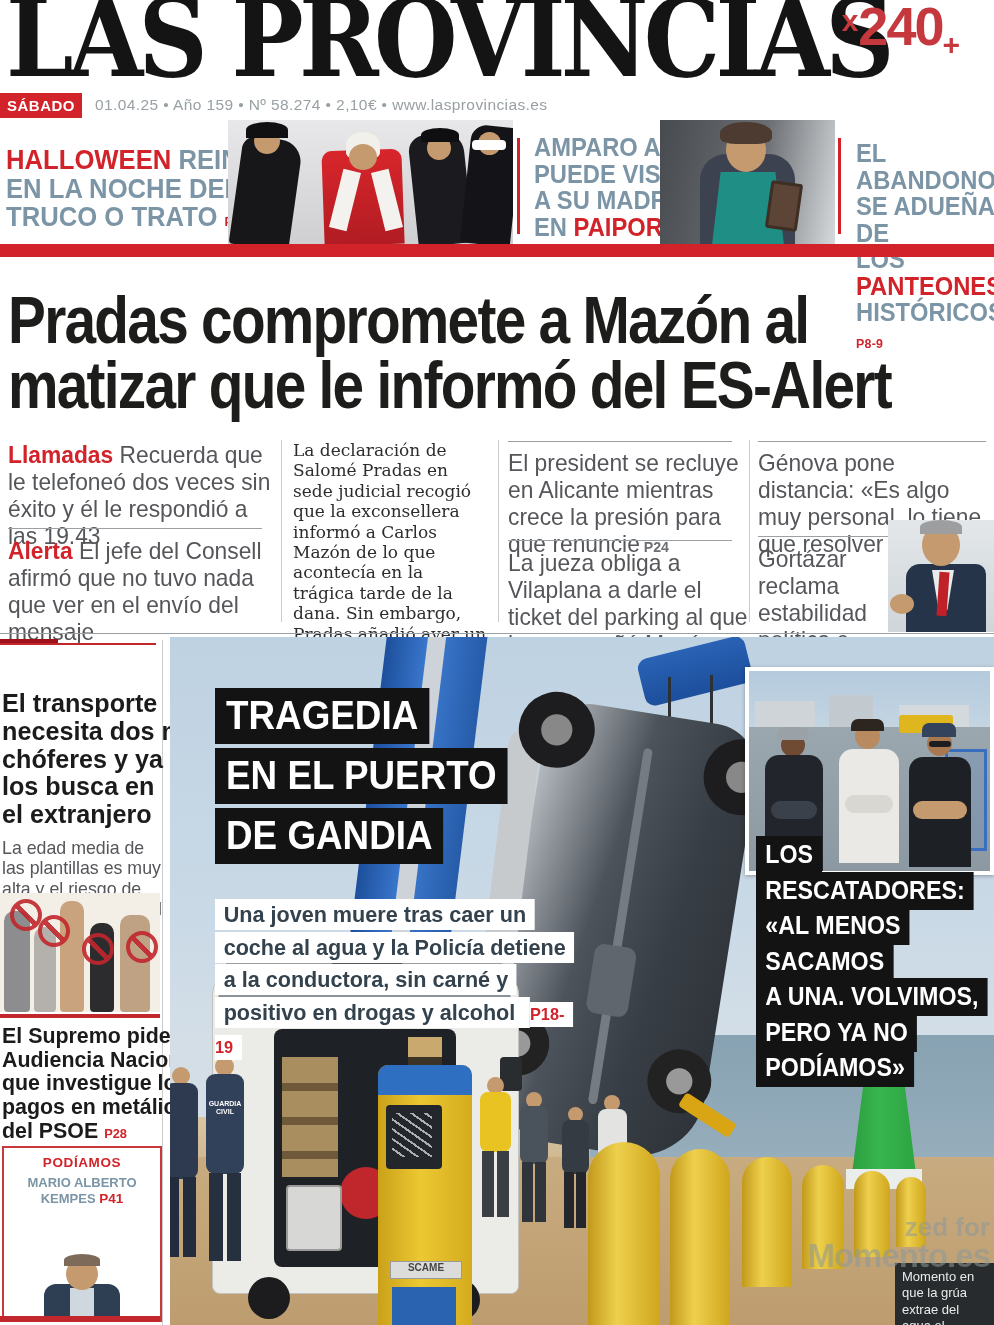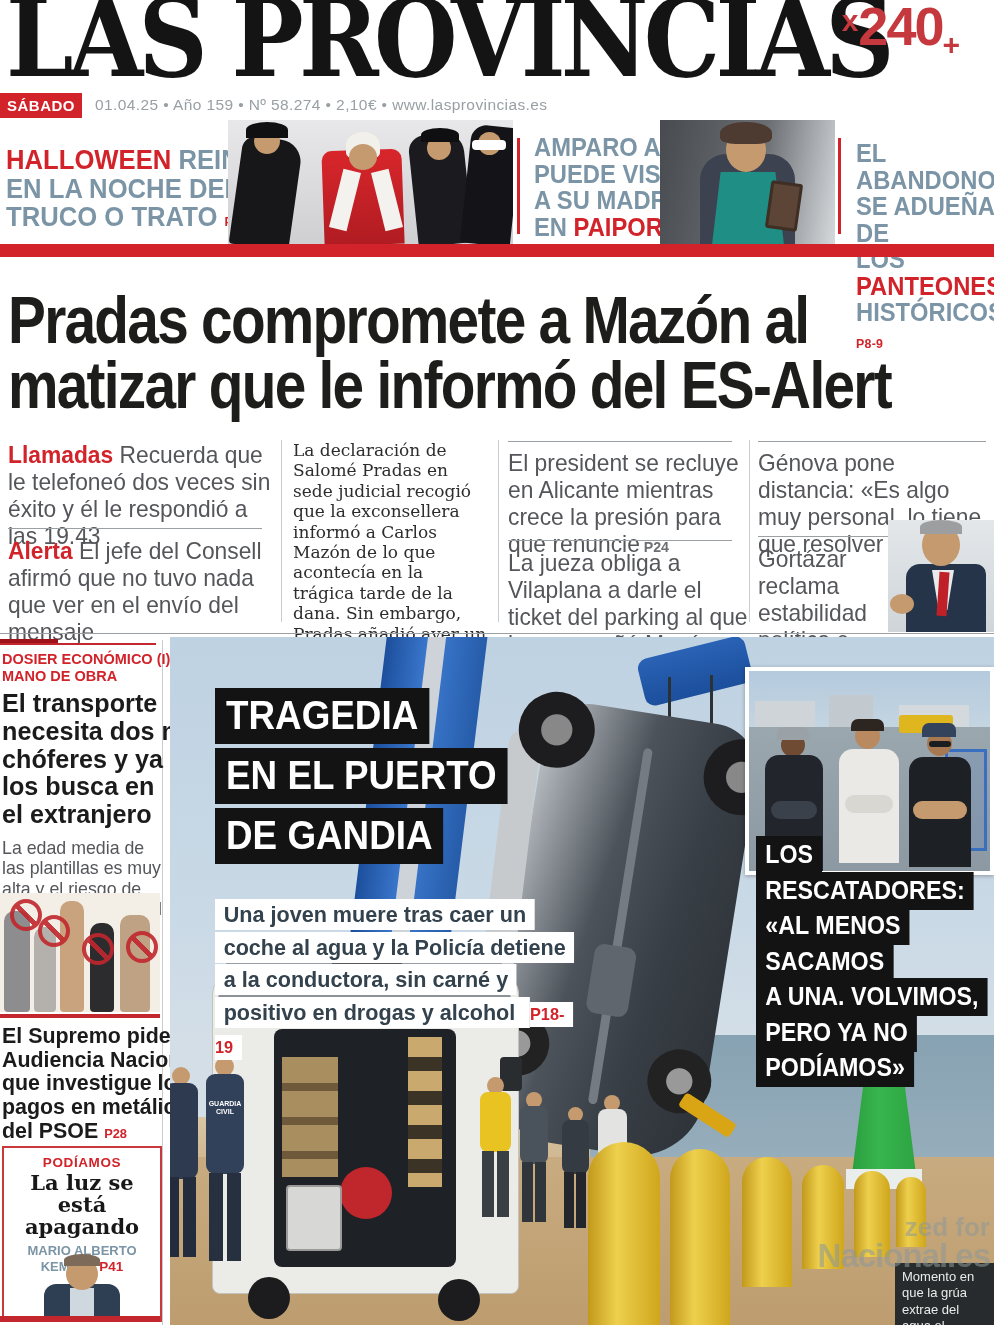--- a/index.html
+++ b/index.html
@@ -160,24 +160,20 @@
     <div class="head" style="left:34px;top:4px;width:38px;height:42px;"></div>
     <div class="abs" style="left:32px;top:0px;width:42px;height:14px;background:#9c9ea0;border-radius:50% 50% 0 0;"></div>
     <div class="head" style="left:2px;top:74px;width:24px;height:20px;"></div>
   </div>
 
   <div class="abs" style="left:0;top:633px;width:994px;height:1px;background:#9aa0a3;"></div>
   <div class="abs vrule" style="left:162px;top:640px;height:685px;"></div>
 
   <div class="abs" style="left:0;top:639px;width:58px;height:5px;background:#9e1118;"></div>
   <div class="abs" style="left:0;top:643px;width:156px;height:1.5px;background:#c1272d;"></div>
-  <div class="abs sb-kicker" style="left:2px;top:651px;width:170px;">
-    <div>DOSIER ECONÓMICO (I)</div>
-    <div style="font-weight:900;">MANO DE OBRA</div>
-  </div>
   <div class="abs sb-head" style="left: 2px; top: 690px; font-size: 26.5px; transform: scaleX(0.95); transform-origin: 0px 0px; white-space: pre-line;">El transporte
 necesita dos mil
 chóferes y ya
 los busca en
 el extranjero</div>
   <div class="abs sb-sub" style="left:2px;top:838px;width:168px;"><span>La edad media de las plantillas es muy alta y el riesgo de bloqueo amenaza al sector </span><span class="pg-red">P36-37</span></div>
 
   <div class="abs" style="left:0;top:893px;width:160px;height:119px;background:#f4efe6;overflow:hidden;">
     <div class="arm" style="left:4px;top:18px;width:26px;height:101px;background:#8d8d8f;"></div>
     <div class="arm" style="left:34px;top:34px;width:22px;height:85px;background:#b4b0ab;"></div>
@@ -191,22 +187,20 @@
   </div>
   <div class="abs" style="left:0;top:1014px;width:160px;height:3.5px;background:#c1272d;"></div>
   <div class="abs sb-head" style="left: 2px; top: 1024px; font-size: 22.5px; transform: scaleX(0.95); transform-origin: 0px 0px; white-space: pre-line;"><span style="white-space: pre-line;">El Supremo pide a la
 Audiencia Nacional
 que investigue los
 pagos en metálico
 del PSOE </span><span class="pg-red" style="white-space: pre-line;">P28</span></div>
 
   <div class="abs opinion-box">
     <div style="margin-top: 7px; font-size: 13.5px; font-weight: 900; color: rgb(210, 35, 42); letter-spacing: 0.6px; white-space: pre-line;">PODÍAMOS</div>
-    <div style="margin-top:2px;font-family:'DejaVu Serif',serif;font-weight:bold;font-size:21px;line-height:1.05;color:#181818;white-space:pre-line;">La luz se está
-apagando</div>
     <div style="margin-top:5px;font-size:13px;font-weight:900;color:#7b95a6;line-height:1.2;white-space:pre-line;"><span style="white-space: pre-line;">MARIO ALBERTO
 KEMPES </span><span class="pg-red" style="white-space: pre-line;">P41</span></div>
     <div class="abs" style="left:18px;top:110px;width:120px;height:60px;">
       <div class="abs" style="left:22px;top:26px;width:76px;height:34px;background:#2e3f54;border-radius:12px 12px 0 0;"></div>
       <div class="abs" style="left:48px;top:30px;width:24px;height:30px;background:#cfd8de;"></div>
       <div class="head" style="left:44px;top:0px;width:32px;height:32px;"></div>
       <div class="abs" style="left:42px;top:-4px;width:36px;height:12px;background:#7d6a58;border-radius:50% 50% 0 0;"></div>
     </div>
   </div>
   <div class="abs" style="left:0;top:1316px;width:160px;height:6px;background:#c1272d;"></div>
@@ -291,20 +285,28 @@
       <div class="abs" style="left:2px;top:65px;width:10px;height:56px;background:#23272c;"></div>
       <div class="abs" style="left:14px;top:65px;width:10px;height:56px;background:#23272c;"></div>
     </div>
     <div class="figure" style="left:428px;top:458px;">
       <div class="head" style="left:6px;top:0;width:16px;height:16px;"></div>
       <div class="abs" style="left:0;top:14px;width:29px;height:60px;background:#e3e4e2;border-radius:8px;"></div>
       <div class="abs" style="left:2px;top:72px;width:11px;height:58px;background:#565c62;"></div>
       <div class="abs" style="left:16px;top:72px;width:11px;height:58px;background:#565c62;"></div>
     </div>
 
+    <div class="abs" style="left:208px;top:428px;width:94px;height:260px;">
+      <div class="abs" style="left:0;top:0;width:94px;height:260px;background:linear-gradient(90deg,#caa118,#ecc832 45%,#d4ab1e);border-radius:10px 10px 0 0;"></div>
+      <div class="abs" style="left:0;top:0;width:94px;height:30px;background:#2f6fc1;border-radius:10px 10px 0 0;"></div>
+      <div class="abs" style="left:8px;top:40px;width:56px;height:64px;background:#23262a;border-radius:4px;"></div>
+      <div class="abs" style="left:14px;top:48px;width:40px;height:44px;background:repeating-linear-gradient(35deg,#23262a 0 6px,#cfd2d4 6px 8px);opacity:.8;"></div>
+      <div class="abs" style="left:12px;top:196px;width:70px;height:16px;background:#dcdcda;border:1px solid #9a9a98;text-align:center;font-size:10px;font-weight:bold;color:#444;">SCAME</div>
+      <div class="abs" style="left:14px;top:222px;width:64px;height:38px;background:#2a63b0;"></div>
+    </div>
 
     <div class="abs" style="left:418px;top:505px;width:72px;height:183px;background:linear-gradient(90deg,#c2991b,#eed04d 40%,#cfa61c);border-radius:36px 36px 0 0;"></div>
     <div class="abs" style="left:500px;top:512px;width:60px;height:176px;background:linear-gradient(90deg,#c2991b,#eed04d 40%,#cfa61c);border-radius:30px 30px 0 0;"></div>
     <div class="abs" style="left:572px;top:520px;width:50px;height:130px;background:linear-gradient(90deg,#c2991b,#eed04d 40%,#cfa61c);border-radius:25px 25px 0 0;"></div>
     <div class="abs" style="left:632px;top:528px;width:42px;height:104px;background:linear-gradient(90deg,#c2991b,#eed04d 40%,#cfa61c);border-radius:21px 21px 0 0;"></div>
     <div class="abs" style="left:684px;top:534px;width:36px;height:86px;background:linear-gradient(90deg,#c2991b,#eed04d 40%,#cfa61c);border-radius:18px 18px 0 0;"></div>
     <div class="abs" style="left:726px;top:540px;width:30px;height:70px;background:linear-gradient(90deg,#c2991b,#eed04d 40%,#cfa61c);border-radius:15px 15px 0 0;"></div>
 
     <div class="abs ph-head boxline" style="left:45px;top:48px;width:330px;"><span style="white-space: pre-line;">TRAGEDIA
 EN EL PUERTO
@@ -350,17 +352,17 @@
 «AL MENOS SACAMOS
 A UNA. VOLVIMOS,
 PERO YA NO PODÍAMOS»</span></div>
 
     <div class="abs photo-cap" style="left:725px;top:626px;width:88px;">
       <span>Momento en que la grúa extrae del agua el vehículo. </span>
     </div>
 
     <div class="abs wm" style="left:560px;top:578px;width:260px;z-index:30;">
       <div style="font-size: 26px; white-space: pre-line;">zed for</div>
-      <div style="font-size: 33px; letter-spacing: -1px; white-space: pre-line;">Nacional.es</div>
+      <div style="font-size: 33px; letter-spacing: -1px; white-space: pre-line;">Momento.es</div>
     </div>
   </div>
 
 </div>
 
 </body></html>

